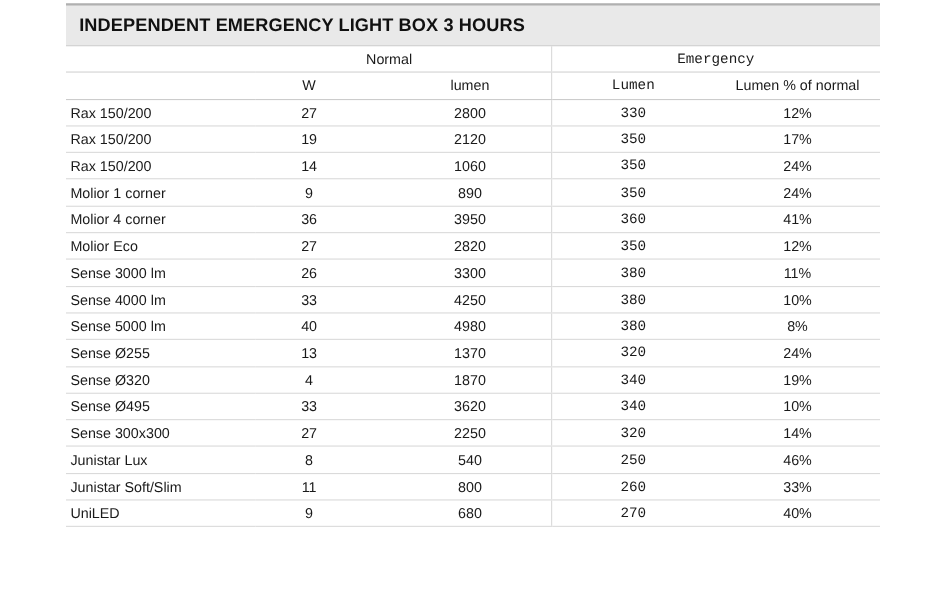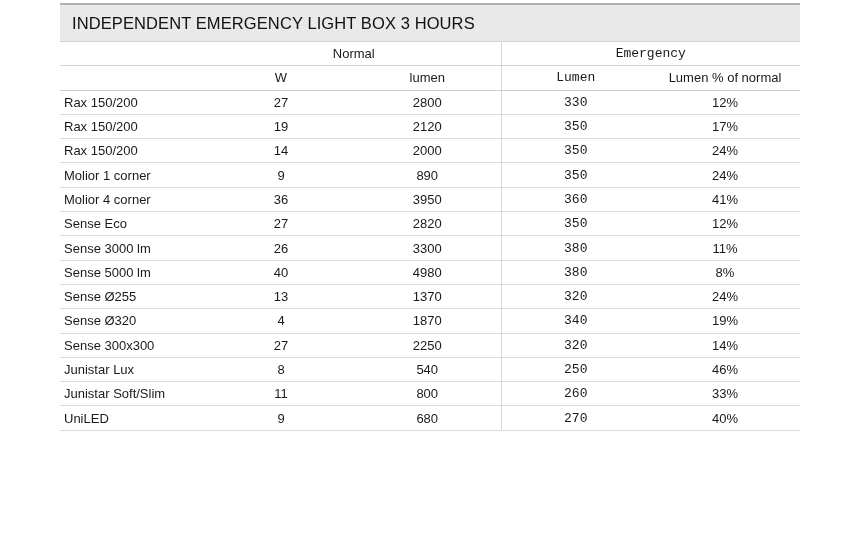--- a/index.html
+++ b/index.html
@@ -18,21 +18,21 @@
     top: 3px;
     width: 740px;
   }
   .title-bar {
     height: 36px;
     line-height: 36px;
     background: #e9e9e9;
     border-top: 2px solid #b0b0b0;
     border-bottom: 1px solid #d2d2d2;
     padding-left: 12px;
-    font-weight: normal;
+    font-weight: bold;
     font-size: 16.5px;
     color: #111111;
     letter-spacing: 0.1px;
     white-space: nowrap;
   }
   table.data-table {
     border-collapse: collapse;
     table-layout: fixed;
     width: 740px;
     font-size: 13px;
@@ -95,53 +95,60 @@
         <tr>
           <td class="name">Rax 150/200</td>
           <td class="center">19</td>
           <td class="center col-lumen">2120</td>
           <td class="center divider">350</td>
           <td class="center">17%</td>
         </tr>
         <tr>
           <td class="name">Rax 150/200</td>
           <td class="center">14</td>
-          <td class="center col-lumen">2000</td>
+          <td class="center col-lumen">1060</td>
           <td class="center divider">350</td>
           <td class="center">24%</td>
         </tr>
         <tr>
           <td class="name">Molior 1 corner</td>
           <td class="center">9</td>
           <td class="center col-lumen">890</td>
           <td class="center divider">350</td>
           <td class="center">24%</td>
         </tr>
         <tr>
           <td class="name">Molior 4 corner</td>
           <td class="center">36</td>
           <td class="center col-lumen">3950</td>
           <td class="center divider">360</td>
           <td class="center">41%</td>
         </tr>
         <tr>
-          <td class="name">Sense Eco</td>
+          <td class="name">Molior Eco</td>
           <td class="center">27</td>
           <td class="center col-lumen">2820</td>
           <td class="center divider">350</td>
           <td class="center">12%</td>
         </tr>
         <tr>
           <td class="name">Sense 3000 lm</td>
           <td class="center">26</td>
           <td class="center col-lumen">3300</td>
           <td class="center divider">380</td>
           <td class="center">11%</td>
         </tr>
         <tr>
+          <td class="name">Sense 4000 lm</td>
+          <td class="center">33</td>
+          <td class="center col-lumen">4250</td>
+          <td class="center divider">380</td>
+          <td class="center">10%</td>
+        </tr>
+        <tr>
           <td class="name">Sense 5000 lm</td>
           <td class="center">40</td>
           <td class="center col-lumen">4980</td>
           <td class="center divider">380</td>
           <td class="center">8%</td>
         </tr>
         <tr>
           <td class="name">Sense Ø255</td>
           <td class="center">13</td>
           <td class="center col-lumen">1370</td>
@@ -149,20 +156,27 @@
           <td class="center">24%</td>
         </tr>
         <tr>
           <td class="name">Sense Ø320</td>
           <td class="center">4</td>
           <td class="center col-lumen">1870</td>
           <td class="center divider">340</td>
           <td class="center">19%</td>
         </tr>
         <tr>
+          <td class="name">Sense Ø495</td>
+          <td class="center">33</td>
+          <td class="center col-lumen">3620</td>
+          <td class="center divider">340</td>
+          <td class="center">10%</td>
+        </tr>
+        <tr>
           <td class="name">Sense 300x300</td>
           <td class="center">27</td>
           <td class="center col-lumen">2250</td>
           <td class="center divider">320</td>
           <td class="center">14%</td>
         </tr>
         <tr>
           <td class="name">Junistar Lux</td>
           <td class="center">8</td>
           <td class="center col-lumen">540</td>

